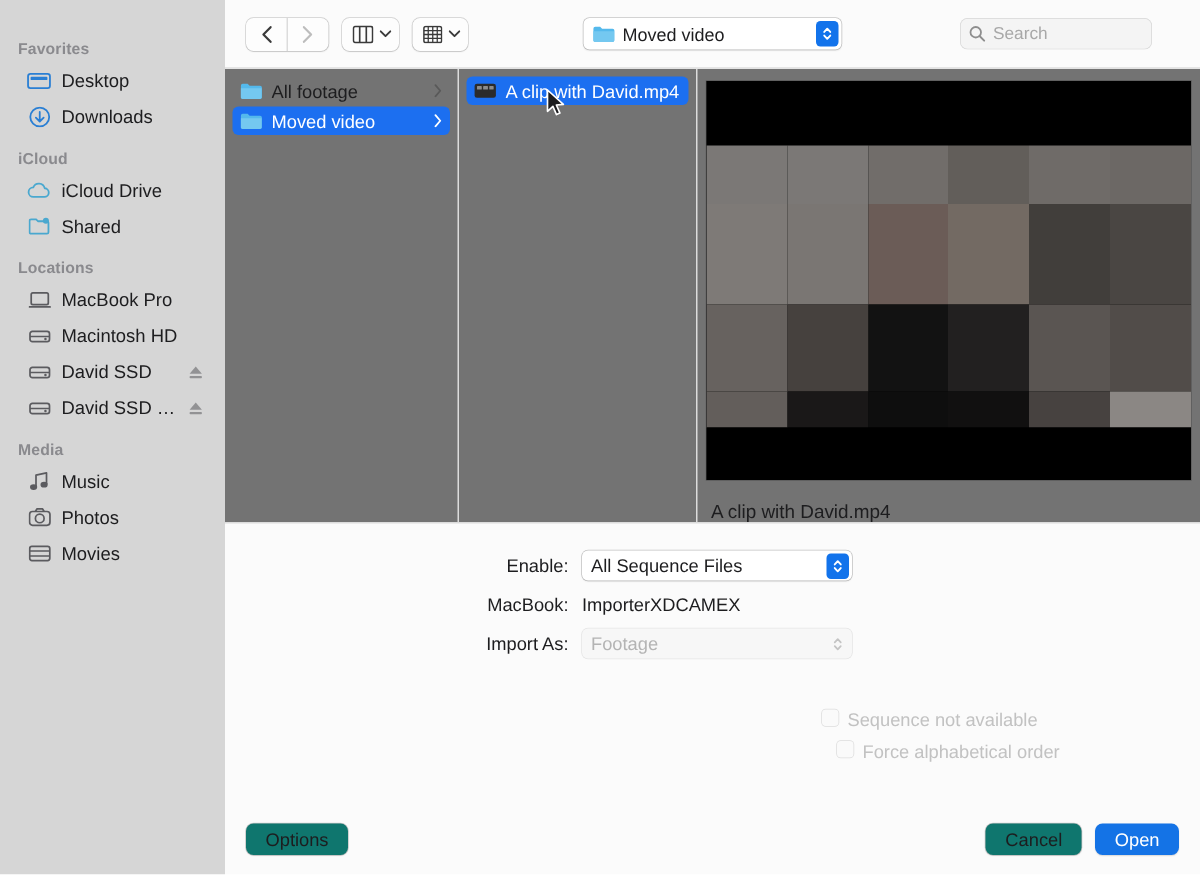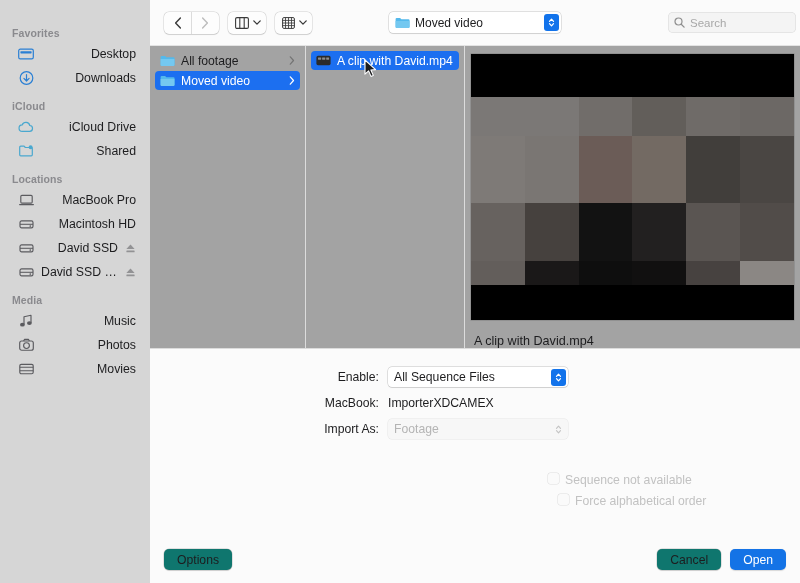--- a/index.html
+++ b/index.html
@@ -41,21 +41,20 @@
   .sb-group { margin-bottom: 10px; }
   .sb-item {
     display: flex;
     align-items: center;
     height: 24px;
     padding: 0 8px 0 12px;
     border-radius: 5px;
     margin: 0 6px;
     gap: 7px;
     cursor: default;
-    text-align: right;
   }
   .sb-icon {
     width: 16px;
     height: 16px;
     flex: 0 0 16px;
     display: flex;
     align-items: center;
     justify-content: center;
   }
   .sb-label {
@@ -155,21 +154,21 @@
     display: flex;
     flex-direction: column;
     align-items: center;
     justify-content: center;
     flex: 0 0 15px;
   }
 
   
   #search-field {
     position: absolute;
-    right: 4px;
+    right: 32px;
     width: 128px;
     height: 21px;
     border-radius: 5px;
     background: #f4f4f4;
     box-shadow: inset 0 0 0 0.5px rgba(0,0,0,0.12);
     display: flex;
     align-items: center;
     padding: 0 6px;
     box-sizing: border-box;
     gap: 5px;
@@ -177,21 +176,21 @@
   #search-field .sf-ph {
     font-size: 11.5px;
     color: #a8a8a8;
   }
 
   
   #browser {
     flex: 1 1 auto;
     display: flex;
     min-height: 0;
-    background: #a3a3a3;
+    background: #737373;
     border-top: 0.5px solid #e3e3e3;
   }
   .col {
     height: 100%;
     overflow: hidden;
     position: relative;
     padding-top: 5px;
     box-sizing: border-box;
   }
   #col1 { width: 156px; flex: 0 0 156px; border-right: 0.5px solid #dcdcdc; }

